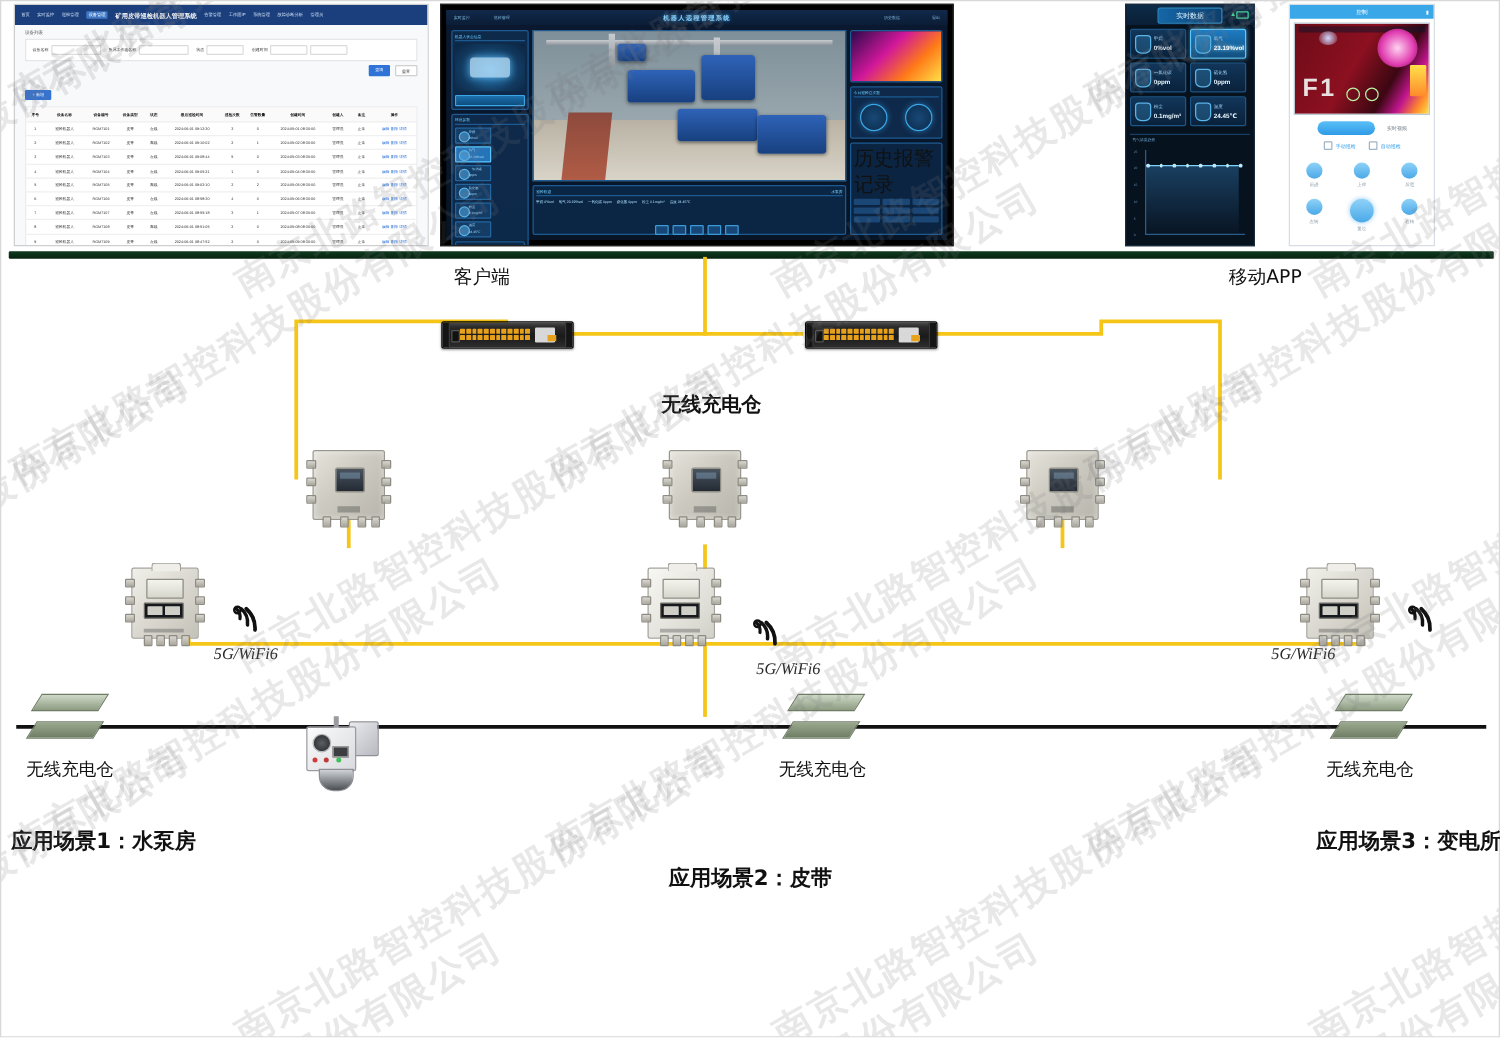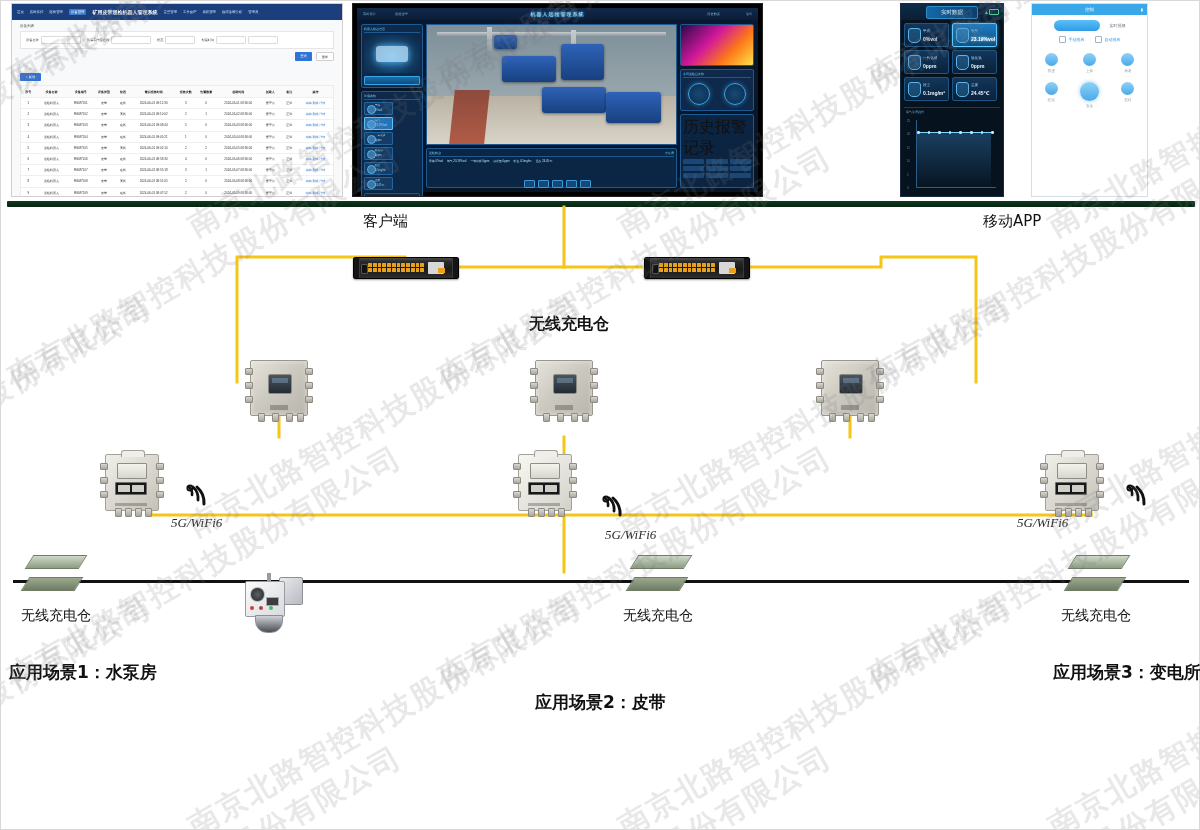--- a/index.html
+++ b/index.html
@@ -625,20 +625,29 @@
             <span class="cyt" style="top: 100%;">0</span>
           </div>
       </div>
     </div>
 
     <div class="shot" id="shot-app2">
       <div class="w-hd">
         <span class="wt">控制</span>
         <span class="wb">▮</span>
       </div>
+      <div class="thermal2">
+        <div class="tbar"></div>
+        <div class="blob" style="left:62%;top:6%;width:30%;height:42%;background:radial-gradient(circle,#ffd2f0,#e03bb0 60%,rgba(224,59,176,0) 100%);"></div>
+        <div class="blob" style="left:18%;top:8%;width:14%;height:16%;background:radial-gradient(circle,#cfd8ff,rgba(120,120,220,0));"></div>
+        <div class="fglyph">F1</div>
+        <div class="tdot" style="left:38%;bottom:14%;"></div>
+        <div class="tdot" style="left:52%;bottom:14%;"></div>
+        <div class="blob" style="left:86%;top:46%;width:12%;height:34%;background:linear-gradient(180deg,#ffe14a,#ff8a2b);border-radius:1px;"></div>
+      </div>
       <div class="wrow">
         <span class="wpill"></span>
         <span class="wlink">实时视频</span>
       </div>
       <div class="wrow">
         <span class="wchk">
           <i class="bx"></i>
           <span>手动巡检</span>
         </span>
         <span class="wchk">

